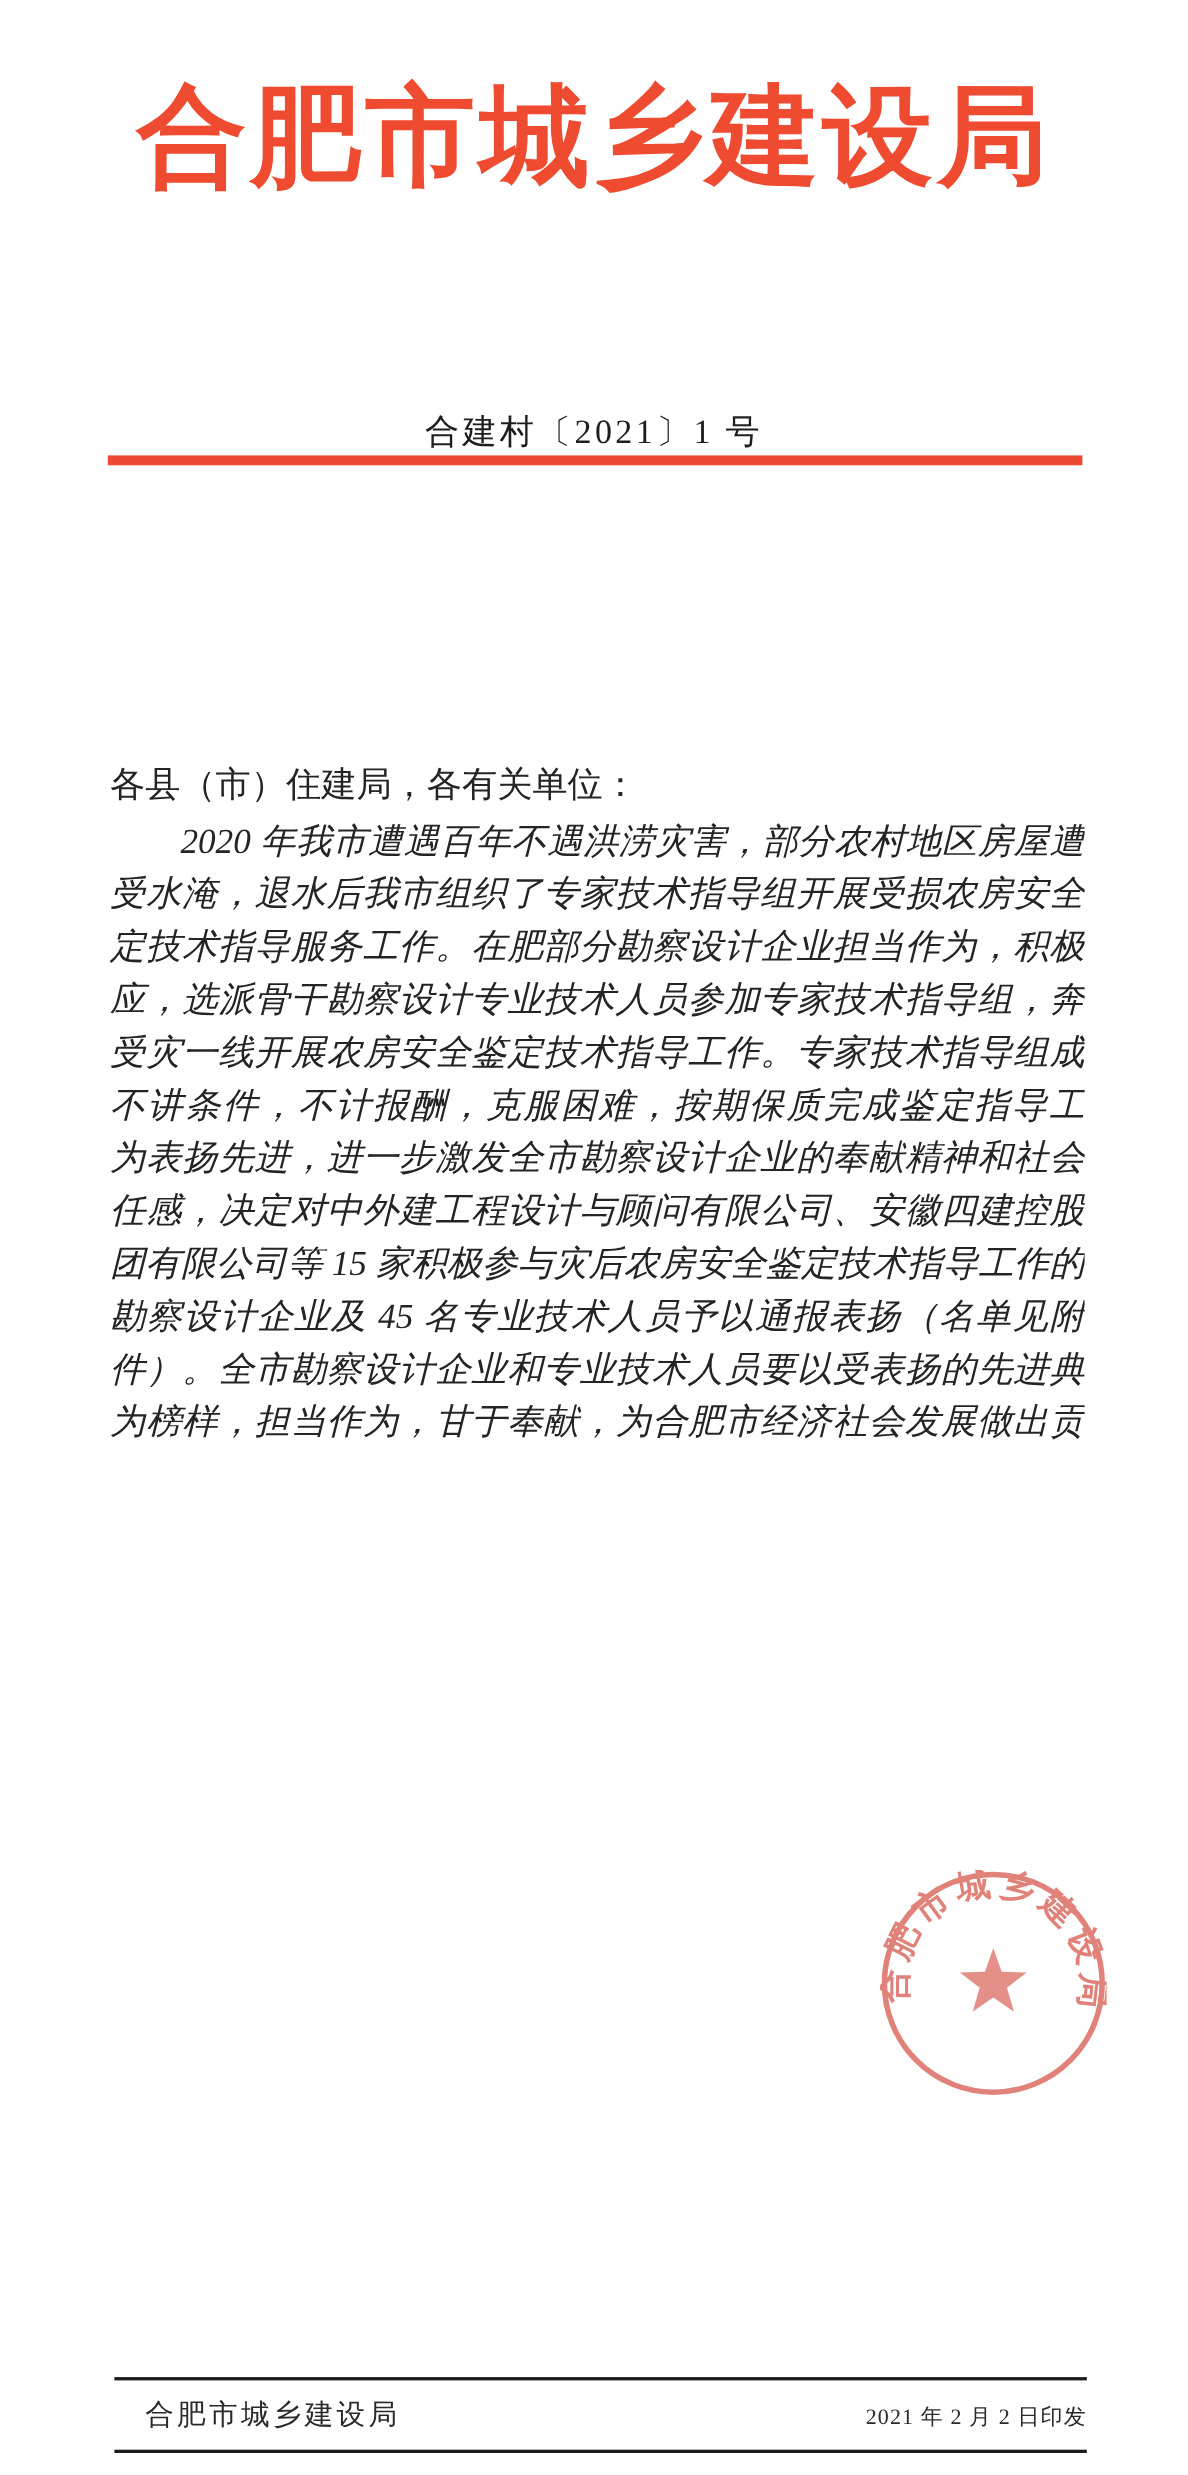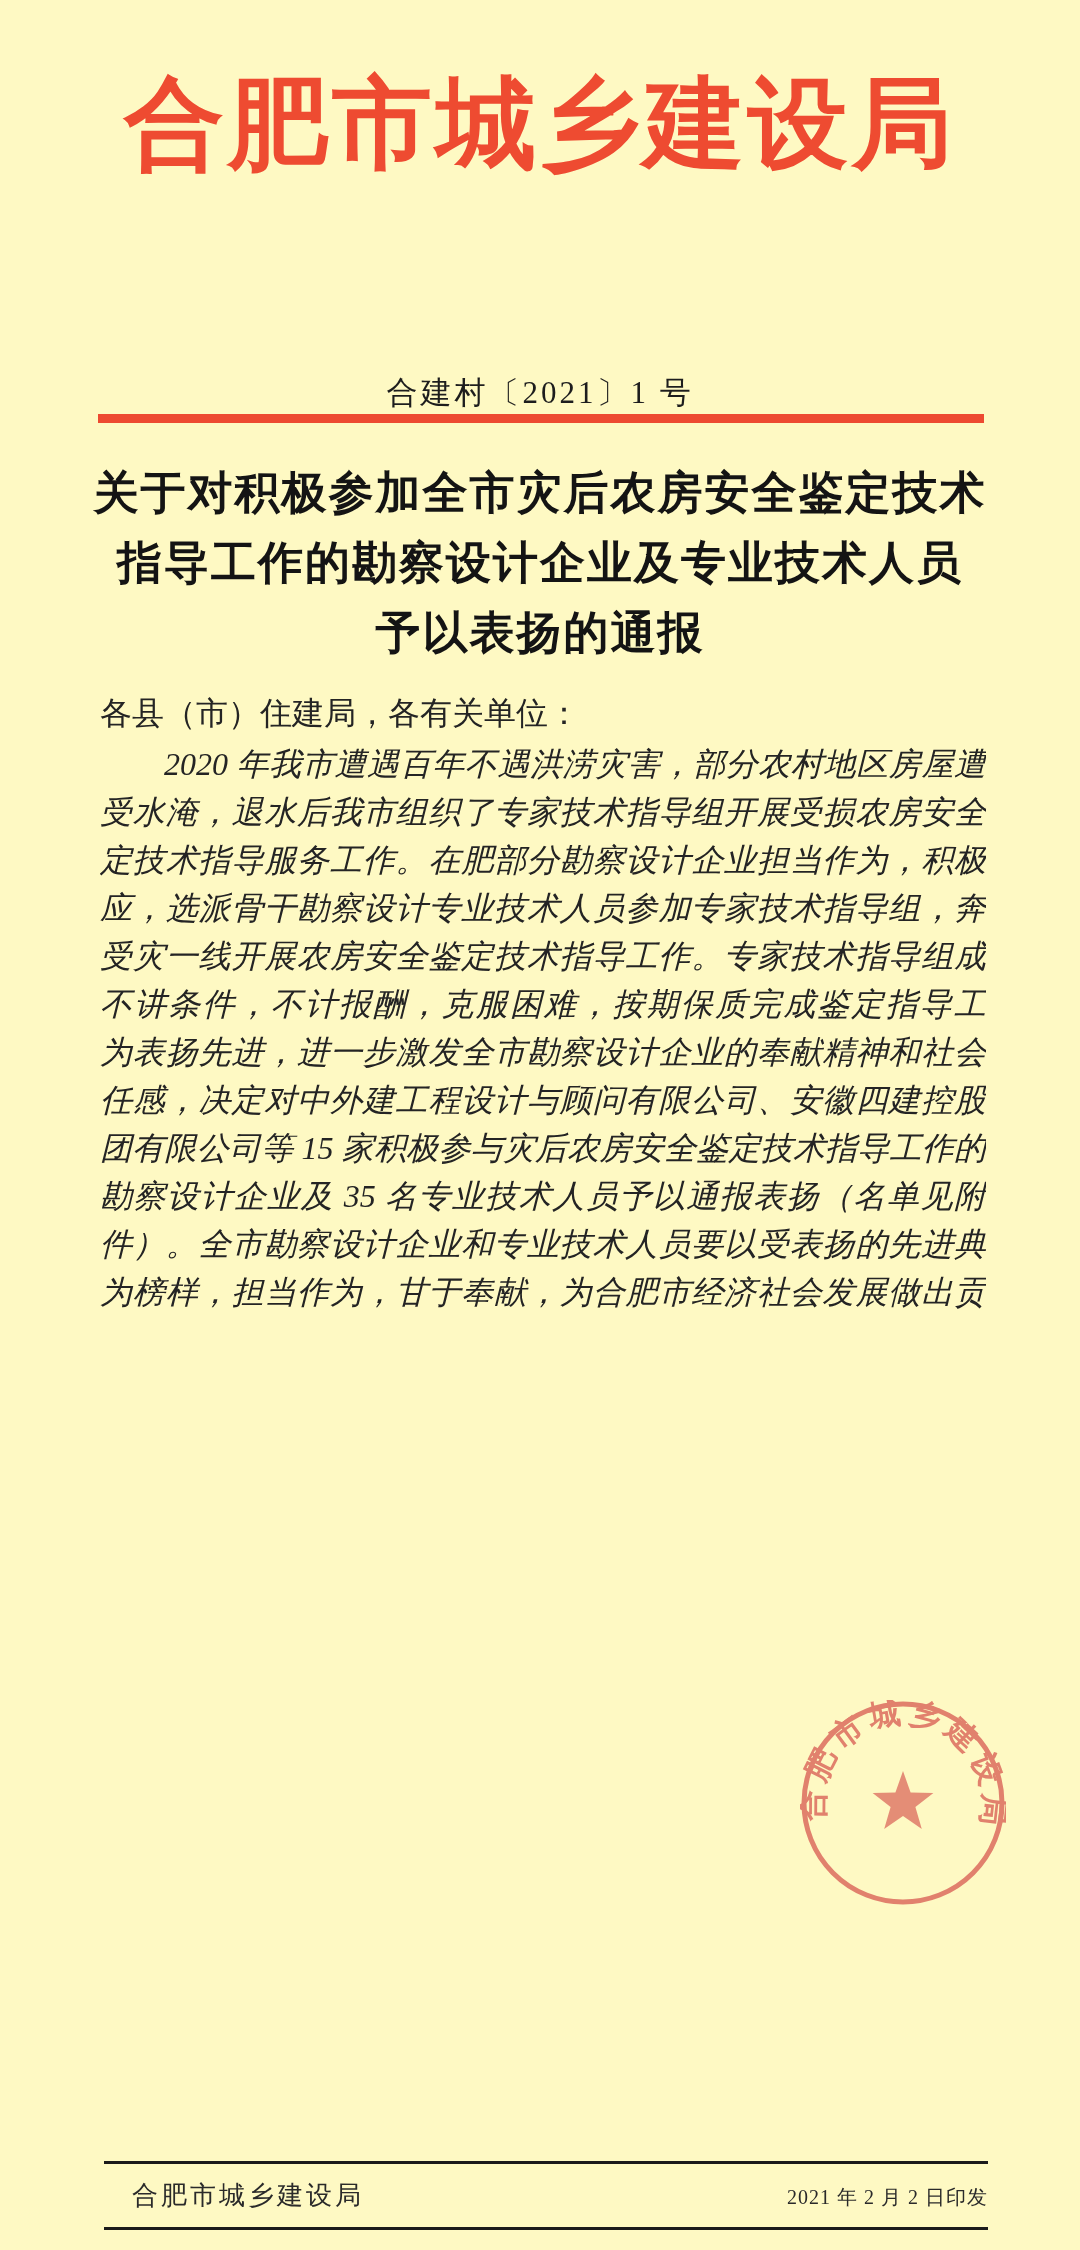--- a/index.html
+++ b/index.html
@@ -5,21 +5,21 @@
   html, body {
     margin: 0;
     padding: 0;
     background: #e9e9e9;
   }
   .page {
     position: relative;
     width: 1080px;
     height: 2250px;
     margin: 0 auto;
-    background: #fef9c3;
+    background: #ffffff;
     overflow: hidden;
     font-family: "Liberation Serif", "DejaVu Serif", serif;
     color: #222;
   }
   .agency-header {
     position: absolute;
     top: 58px;
     left: 0;
     right: 0;
     text-align: center;
@@ -147,39 +147,34 @@
 <body>
 
 <div class="page">
 
   <div class="agency-header">合肥市城乡建设局</div>
 
   <div class="doc-number">合建村〔2021〕1 号</div>
 
   <div class="red-rule"></div>
 
-  <div class="doc-title">
-    <div>关于对积极参加全市灾后农房安全鉴定技术</div>
-    <div>指导工作的勘察设计企业及专业技术人员</div>
-    <div>予以表扬的通报</div>
-  </div>
 
   <div class="salutation">各县（市）住建局，各有关单位：</div>
 
   <div class="paragraph">
     <div class="pline indent">2020 年我市遭遇百年不遇洪涝灾害，部分农村地区房屋遭</div>
     <div class="pline">受水淹，退水后我市组织了专家技术指导组开展受损农房安全鉴</div>
     <div class="pline">定技术指导服务工作。在肥部分勘察设计企业担当作为，积极响</div>
     <div class="pline">应，选派骨干勘察设计专业技术人员参加专家技术指导组，奔赴</div>
     <div class="pline">受灾一线开展农房安全鉴定技术指导工作。专家技术指导组成员</div>
     <div class="pline">不讲条件，不计报酬，克服困难，按期保质完成鉴定指导工作。</div>
     <div class="pline">为表扬先进，进一步激发全市勘察设计企业的奉献精神和社会责</div>
     <div class="pline">任感，决定对中外建工程设计与顾问有限公司、安徽四建控股集</div>
     <div class="pline">团有限公司等 15 家积极参与灾后农房安全鉴定技术指导工作的</div>
-    <div class="pline">勘察设计企业及 35 名专业技术人员予以通报表扬（名单见附</div>
+    <div class="pline">勘察设计企业及 45 名专业技术人员予以通报表扬（名单见附</div>
     <div class="pline">件）。全市勘察设计企业和专业技术人员要以受表扬的先进典型</div>
     <div class="pline">为榜样，担当作为，甘于奉献，为合肥市经济社会发展做出贡献。</div>
   </div>
 
 
   <svg class="seal" viewBox="0 0 206 206" xmlns="http://www.w3.org/2000/svg">
     <defs>
       <path id="sealArc" d="M 25.7 123.7 A 80 80 0 1 1 180.3 123.7" fill="none"></path>
     </defs>
     <circle cx="103" cy="103" r="99" fill="none" stroke="#d96055" stroke-width="5"></circle>

